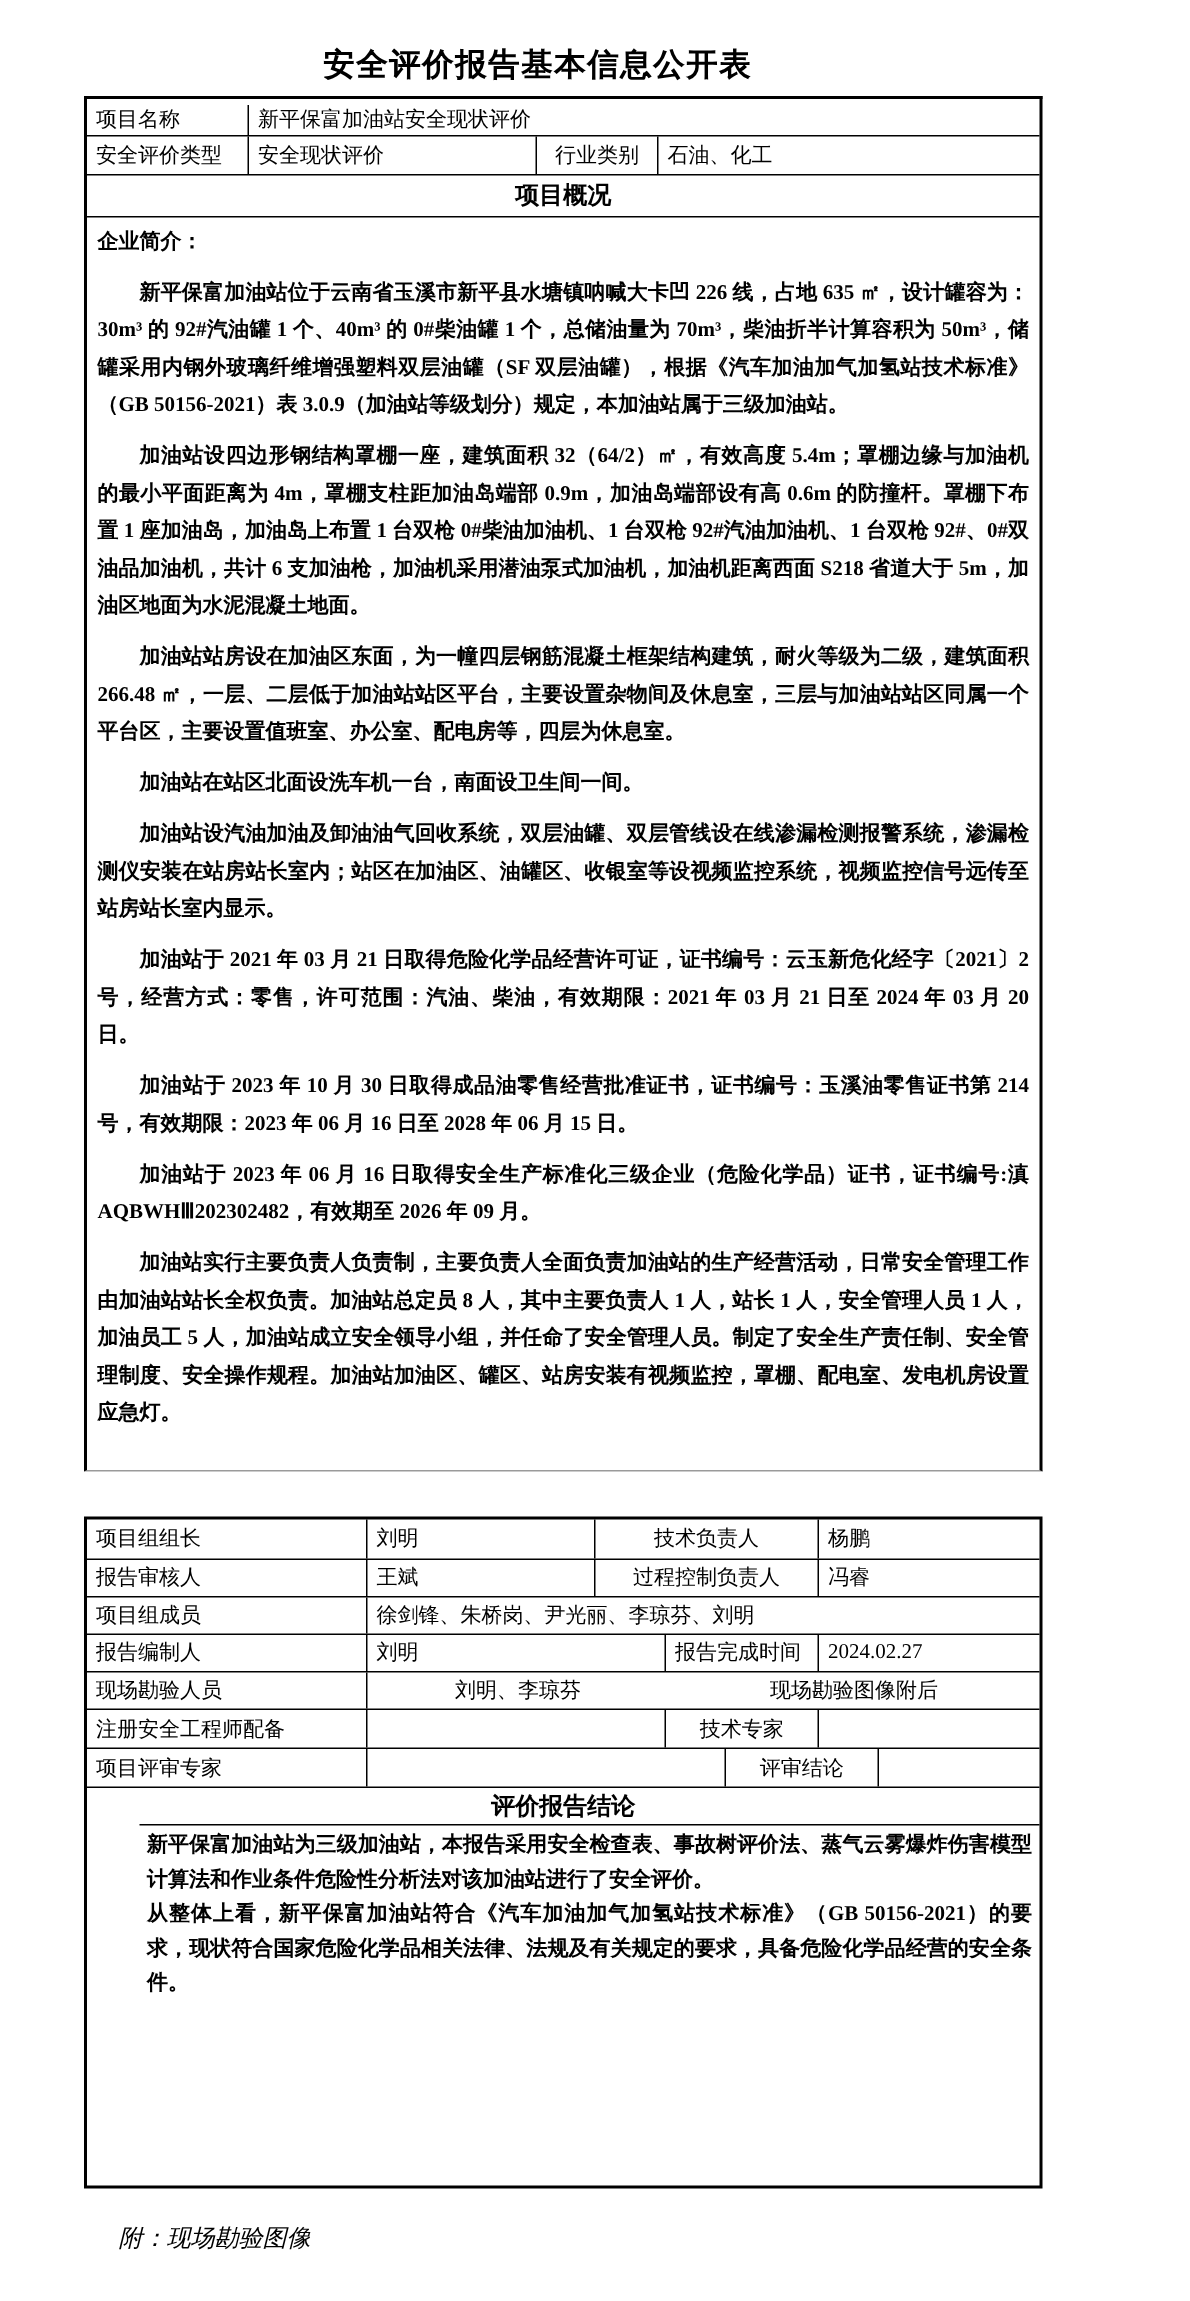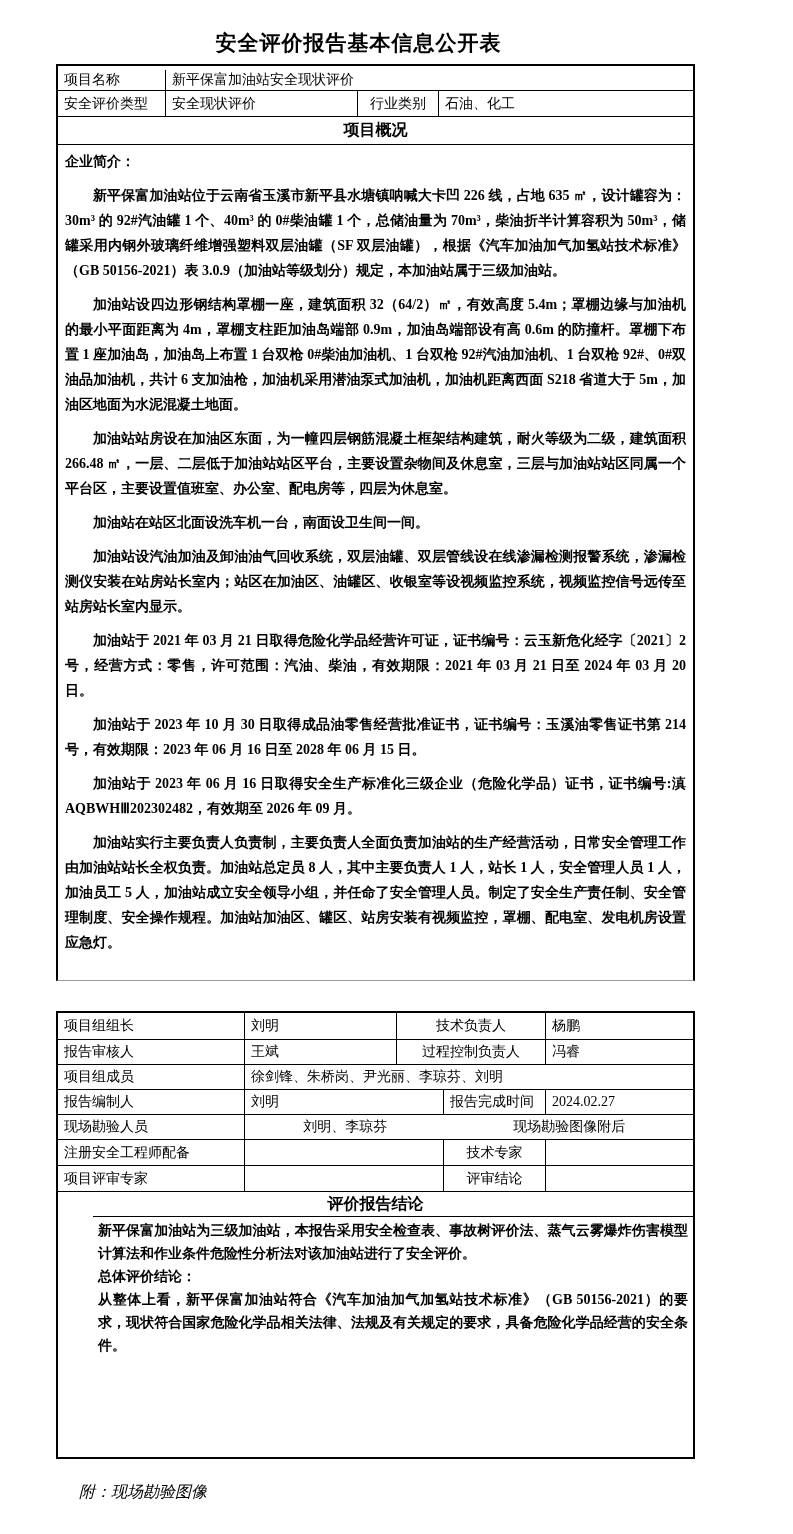--- a/index.html
+++ b/index.html
@@ -107,28 +107,27 @@
     </div>
     <div class="row" style="height:26px;">
       <div class="cell nl" style="width:186px;">注册安全工程师配备</div>
       <div class="cell" style="width:199px;"></div>
       <div class="cell c" style="width:102px;">技术专家</div>
       <div class="cell grow"></div>
     </div>
     <div class="row" style="height:26px;">
       <div class="cell nl" style="width:186px;">项目评审专家</div>
       <div class="cell" style="width:199px;"></div>
-      <div class="cell c" style="width:102px;">评审结论</div>
+      <div class="cell c" style="width:102px;margin-left:40px;">评审结论</div>
       <div class="cell grow"></div>
     </div>
     <div class="row" style="height:25px;">
       <div class="hdr-cell">评价报告结论</div>
     </div>
     <div class="row textblock" style="display:block; padding:2px 5px;margin-left:35px;">
       <div class="cn-p">新平保富加油站为三级加油站，本报告采用安全检查表、事故树评价法、蒸气云雾爆炸伤害模型计算法和作业条件危险性分析法对该加油站进行了安全评价。</div>
-      <div class="cn-p">总体评价结论：</div>
       <div class="cn-p">从整体上看，新平保富加油站符合《汽车加油加气加氢站技术标准》（GB 50156-2021）的要求，现状符合国家危险化学品相关法律、法规及有关规定的要求，具备危险化学品经营的安全条件。</div>
     </div>
   </div>
 
   <div class="footer-note">附：现场勘验图像</div>
 
 </div>
 
 </body></html>

